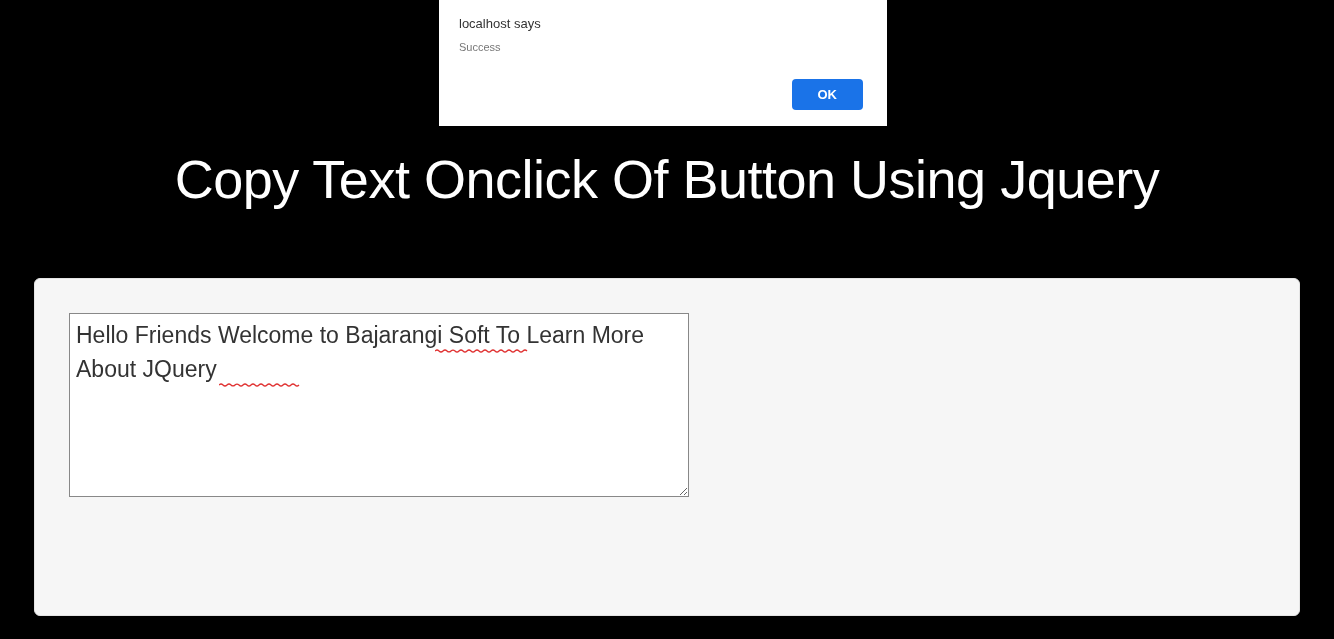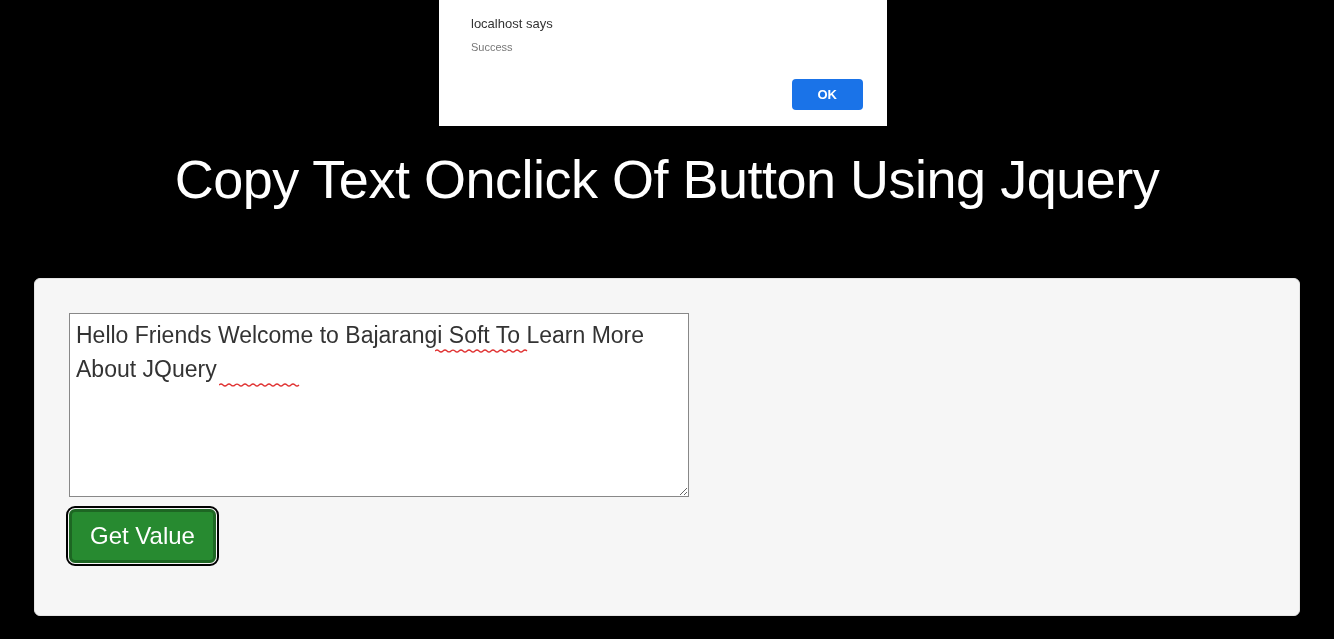--- a/index.html
+++ b/index.html
@@ -18,21 +18,21 @@
     }
     
     .alert-dialog {
       position: absolute;
       left: 439px;
       top: 0;
       width: 448px;
       height: 126px;
       background: #fff;
       box-shadow: 0 2px 10px rgba(0,0,0,0.15);
-      padding: 16px 32px;
+      padding: 16px 20px;
     }
     
     .alert-origin {
       font-size: 13px;
       color: #333;
       margin-bottom: 10px;
     }
     
     .alert-message {
       font-size: 11px;
@@ -147,14 +147,13 @@
       <path d="M0,2 Q2,0 4,2 T8,2 T12,2 T16,2 T20,2 T24,2 T28,2 T32,2 T36,2 T40,2 T44,2 T48,2 T52,2 T56,2 T60,2 T64,2 T68,2 T72,2 T76,2 T80,2 T84,2 T88,2 T92,2" stroke="#e03131" stroke-width="1.2" fill="none"></path>
     </svg>
   </div>
   
   <div class="spellcheck-2">
     <svg class="squiggle" viewBox="0 0 82 4" preserveAspectRatio="none">
       <path d="M0,2 Q2,0 4,2 T8,2 T12,2 T16,2 T20,2 T24,2 T28,2 T32,2 T36,2 T40,2 T44,2 T48,2 T52,2 T56,2 T60,2 T64,2 T68,2 T72,2 T76,2 T80,2" stroke="#e03131" stroke-width="1.2" fill="none"></path>
     </svg>
   </div>
   
-  <button class="get-value-btn">Get Value</button>
 </div>
 
 </body></html>

